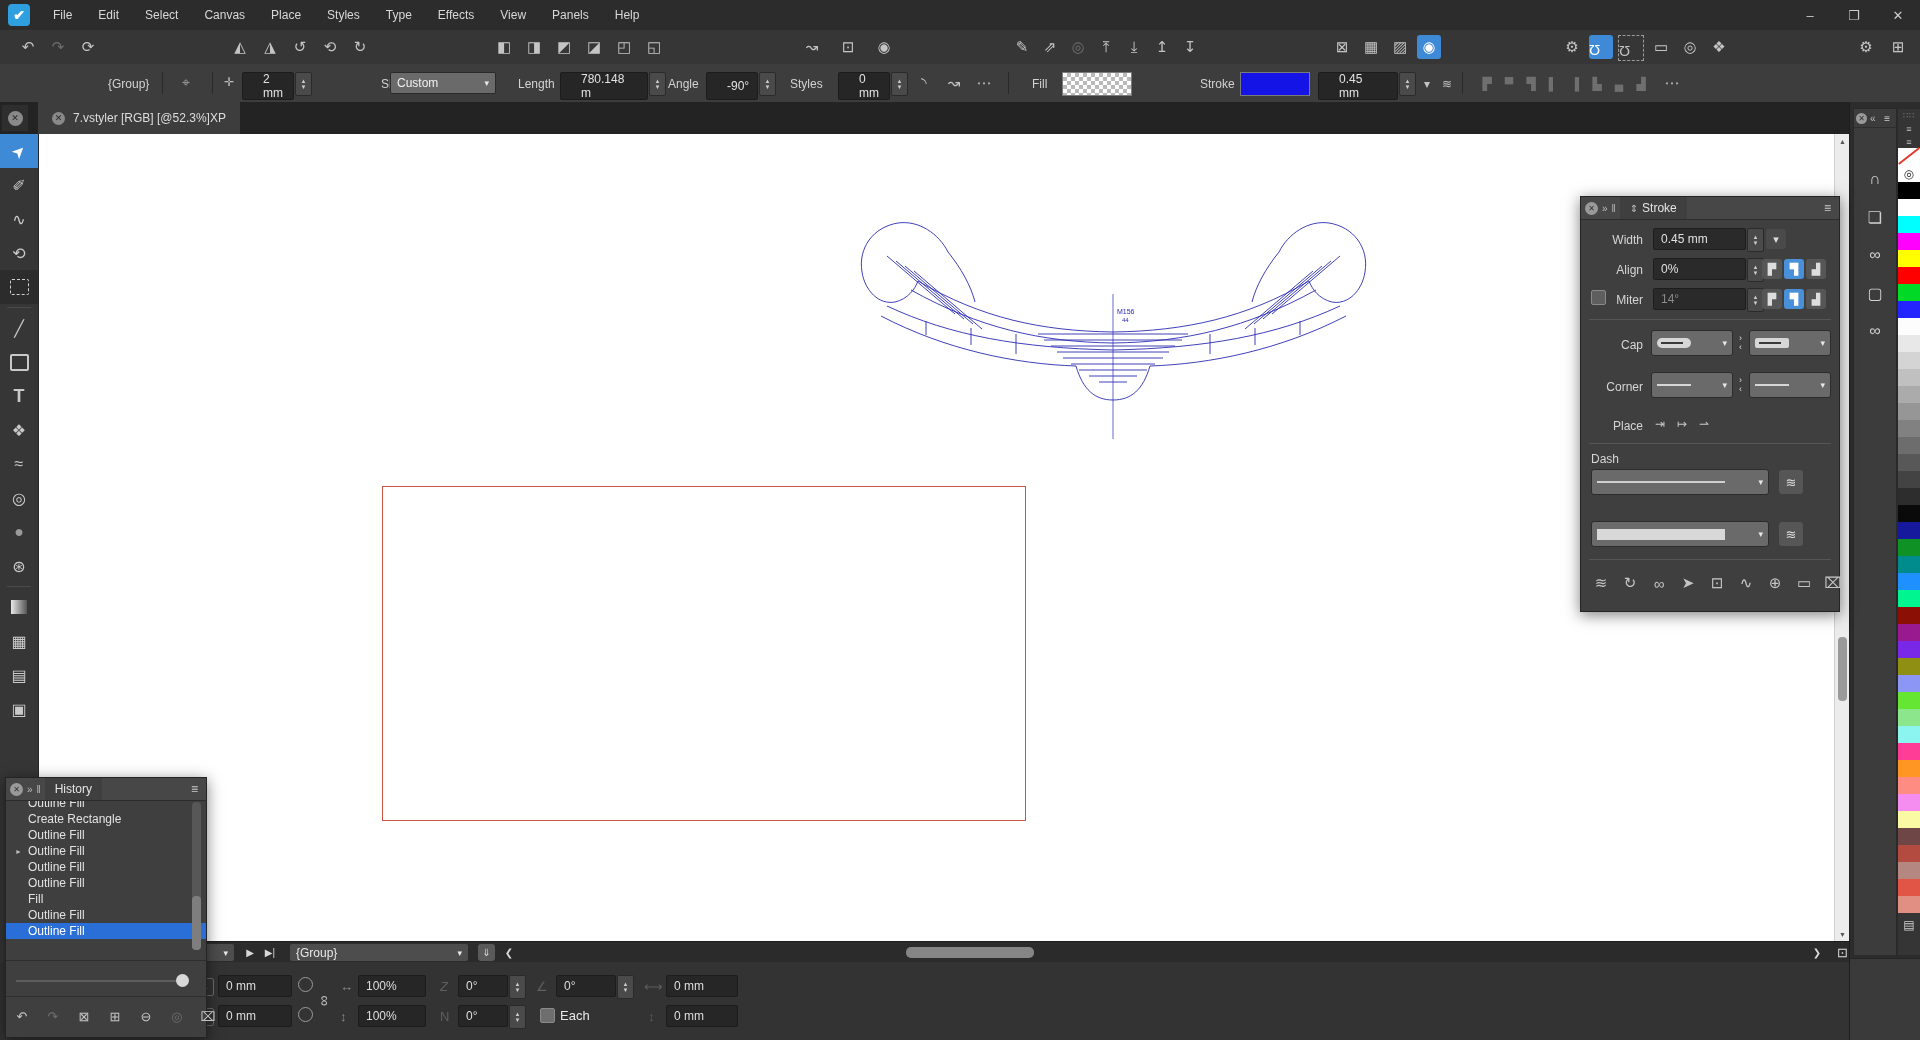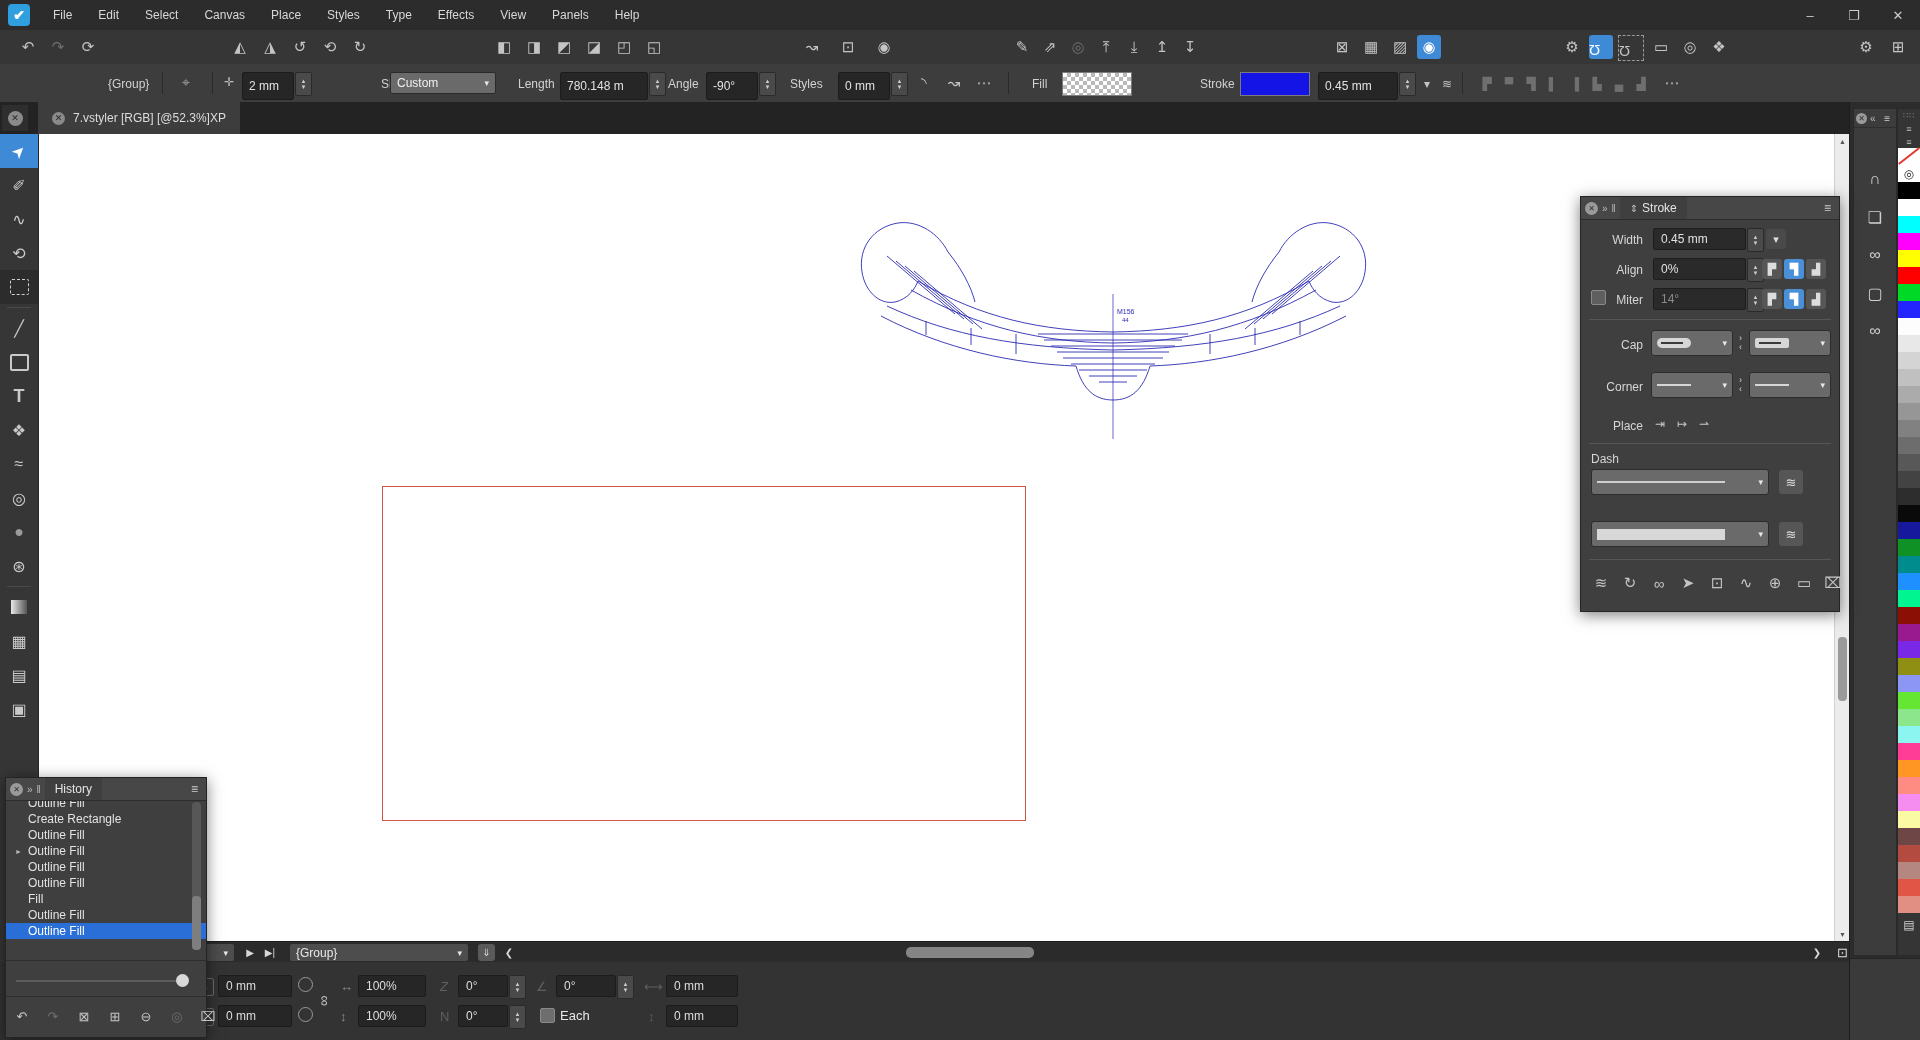--- a/index.html
+++ b/index.html
@@ -17,21 +17,21 @@
   
   .menubar{left:0;top:0;width:1920px;height:30px;background:#2c2c2c;border-bottom:1px solid #222;display:flex;align-items:center;}
   .logo{width:22px;height:22px;margin:0 10px 0 8px;background:#2f9fe0;border-radius:4px;color:#fff;display:flex;align-items:center;justify-content:center;font-size:14px;font-weight:bold;}
   .menu{padding:0 13px;height:30px;display:flex;align-items:center;color:#d8d8d8;}
   .wctl{position:absolute;top:0;right:0;height:30px;display:flex;}
   .wbtn{width:44px;height:30px;display:flex;align-items:center;justify-content:center;color:#ccc;font-size:13px;}
   .toolbar{left:0;top:30px;width:1920px;height:34px;background:#363636;border-bottom:1px solid #222;}
   .tbg{position:absolute;top:5px;display:flex;gap:6px;}
   .propbar{left:0;top:64px;width:1920px;height:38px;background:#3d3d3d;border-bottom:1px solid #1f1f1f;}
   .plabel{position:absolute;top:13px;color:#d2d2d2;}
-  .pfield{position:absolute;top:8px;height:28px;background:#262626;border:1px solid #1c1c1c;border-radius:2px;color:#e2e2e2;display:flex;align-items:center;padding:0 6px;box-sizing:border-box;}
+  .pfield{position:absolute;top:8px;height:28px;background:#262626;border:1px solid #1c1c1c;border-radius:2px;color:#e2e2e2;display:flex;align-items:center;padding:0 20px;box-sizing:border-box;}
   .spin{position:absolute;top:8px;width:15px;height:22px;background:#4a4a4a;border:1px solid #2a2a2a;border-radius:2px;display:flex;flex-direction:column;align-items:center;justify-content:center;font-size:6px;color:#ccc;line-height:6px;}
   .vsep{position:absolute;top:8px;width:1px;height:22px;background:#2a2a2a;}
   .ddown{position:absolute;top:8px;height:22px;background:#6a6a6a;border:1px solid #2a2a2a;border-radius:2px;color:#f0f0f0;display:flex;align-items:center;justify-content:space-between;padding:0 6px;box-sizing:border-box;}
   .caret{font-size:9px;color:#e8e8e8;margin-left:8px;}
   .checker{background-color:#fff;background-image:linear-gradient(45deg,#b9b9b9 25%,transparent 25%,transparent 75%,#b9b9b9 75%),linear-gradient(45deg,#b9b9b9 25%,transparent 25%,transparent 75%,#b9b9b9 75%);background-size:8px 8px;background-position:0 0,4px 4px;}
   .tabbar{left:0;top:102px;width:1920px;height:32px;background:#232323;border-bottom:1px solid #1a1a1a;}
   .tabclosebox{position:absolute;left:2px;top:3px;width:26px;height:26px;background:#2e2e2e;display:flex;align-items:center;justify-content:center;}
   .circx{width:15px;height:15px;border-radius:50%;background:#8a8a8a;color:#2a2a2a;font-size:9px;display:flex;align-items:center;justify-content:center;}
   .doctab{position:absolute;left:38px;top:0;height:32px;background:#3d3d3d;display:flex;align-items:center;padding:0 14px;gap:8px;color:#ddd;}
   

